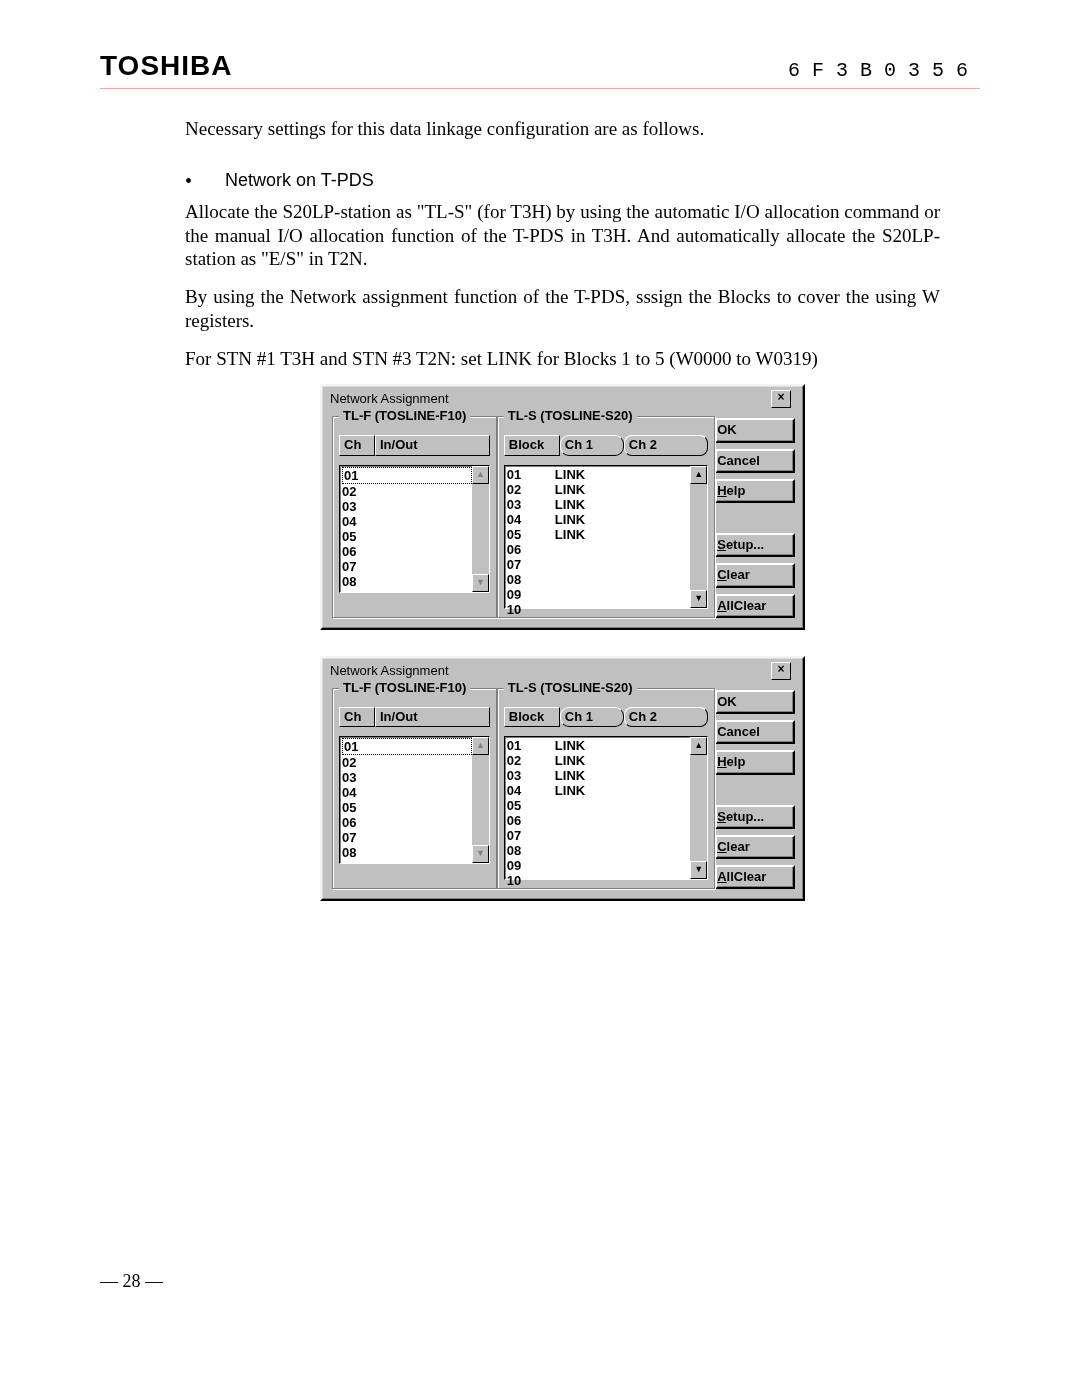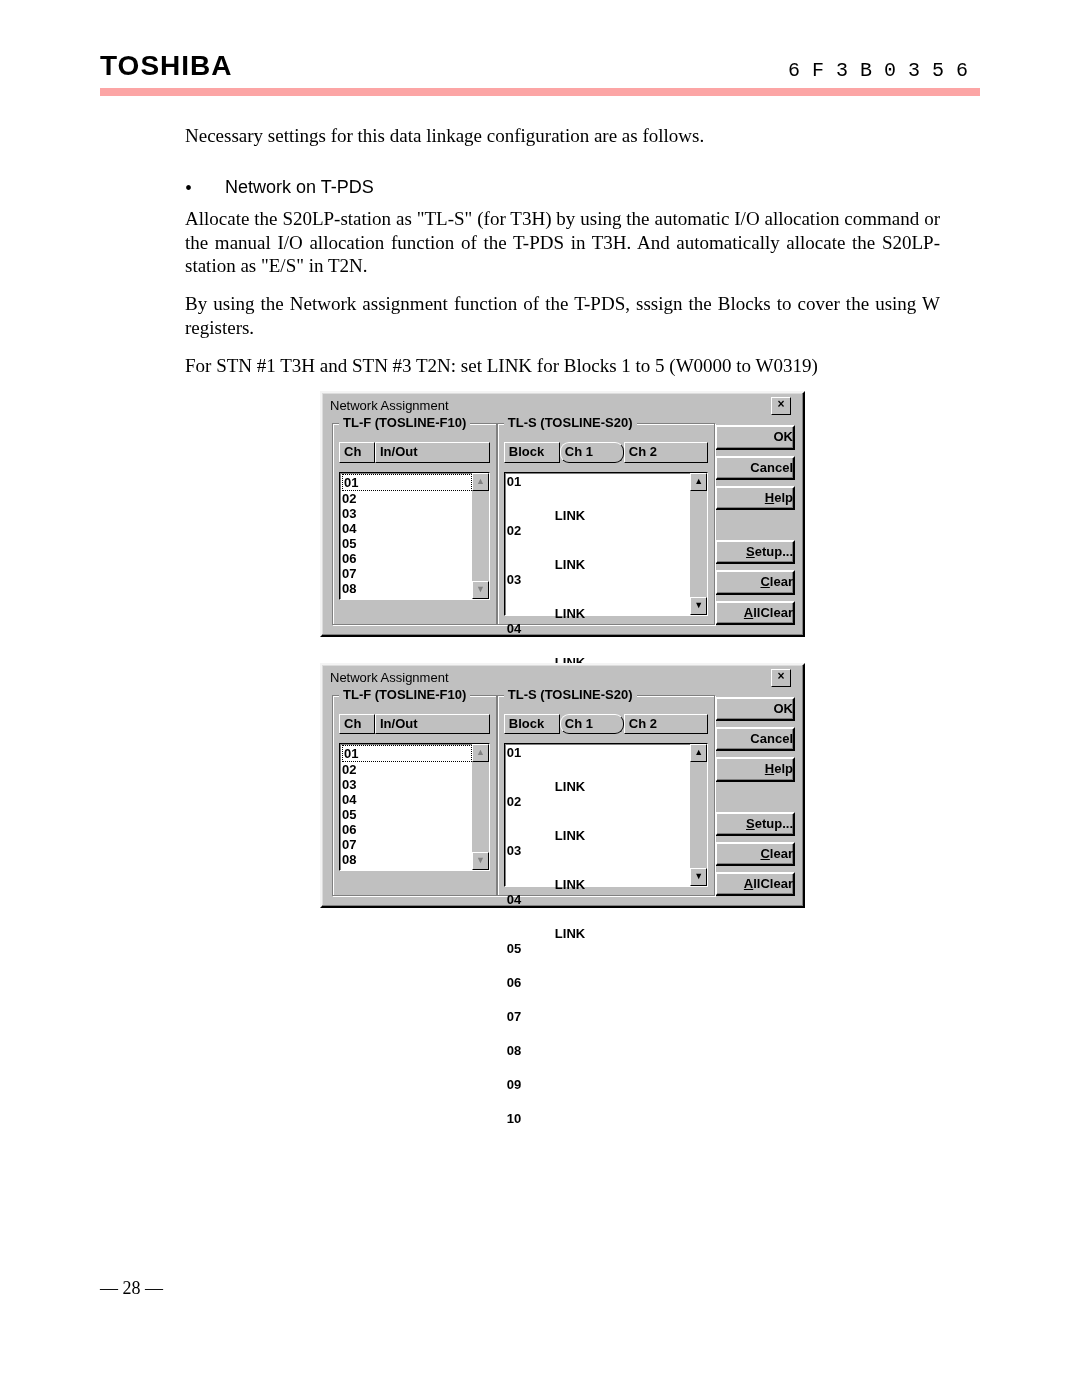--- a/index.html
+++ b/index.html
@@ -10,21 +10,21 @@
     color: #000;
     width: 1080px;
   }
   .page {
     padding: 50px 100px 30px 100px;
   }
   .header-row {
     display: flex;
     justify-content: space-between;
     align-items: flex-end;
-    border-bottom: 8px solid #fca5a5;
+    border-bottom: 1px solid #fca5a5;
     padding-bottom: 6px;
   }
   .logo {
     font-family: Arial, Helvetica, sans-serif;
     font-weight: 900;
     font-size: 28px;
     letter-spacing: 1px;
   }
   .docnum {
     font-family: Liberation Mono, monospace;
@@ -171,39 +171,39 @@
     width: 82px;
     padding-top: 2px;
   }
   .btn {
     background: #c0c0c0;
     border-top: 2px solid #fff;
     border-left: 2px solid #fff;
     border-right: 2px solid #000;
     border-bottom: 2px solid #000;
     box-shadow: inset -1px -1px 0 #808080;
-    text-align: right;
+    text-align: left;
     font-weight: bold;
     font-size: 13px;
     padding: 2px 0;
   }
   .btn .ul { text-decoration: underline; }
   .gap { height: 18px; }
 
   .tlf .hdr-cell.ch { width: 26px; }
   .tlf .hdr-cell.io { flex: 1; }
   .tlf .listbox { height: 124px; }
   .tlf .row span:first-child { width: 22px; display:inline-block; }
 
   .tls .hdr-cell.blk { width: 46px; }
   .tls .hdr-cell.c1 { width: 54px; border-radius: 9px; }
-  .tls .hdr-cell.c2 { flex:1; }
+  .tls .hdr-cell.c2 { flex:1;border-radius:8px; }
   .tls .listbox { height: 140px; }
   .tls .row .b { width: 48px; display:inline-block; }
-  .tls .row .c { width: 56px; display:inline-block;margin-top:34px; }
+  .tls .row .c { width: 56px; display:inline-block; }
 
   .sel01 {
     border: 1px dotted #000;
     margin-right: 17px;
     padding-left: 1px;
   }
 
   .footer {
     text-align: left;
     font-size: 18px;

